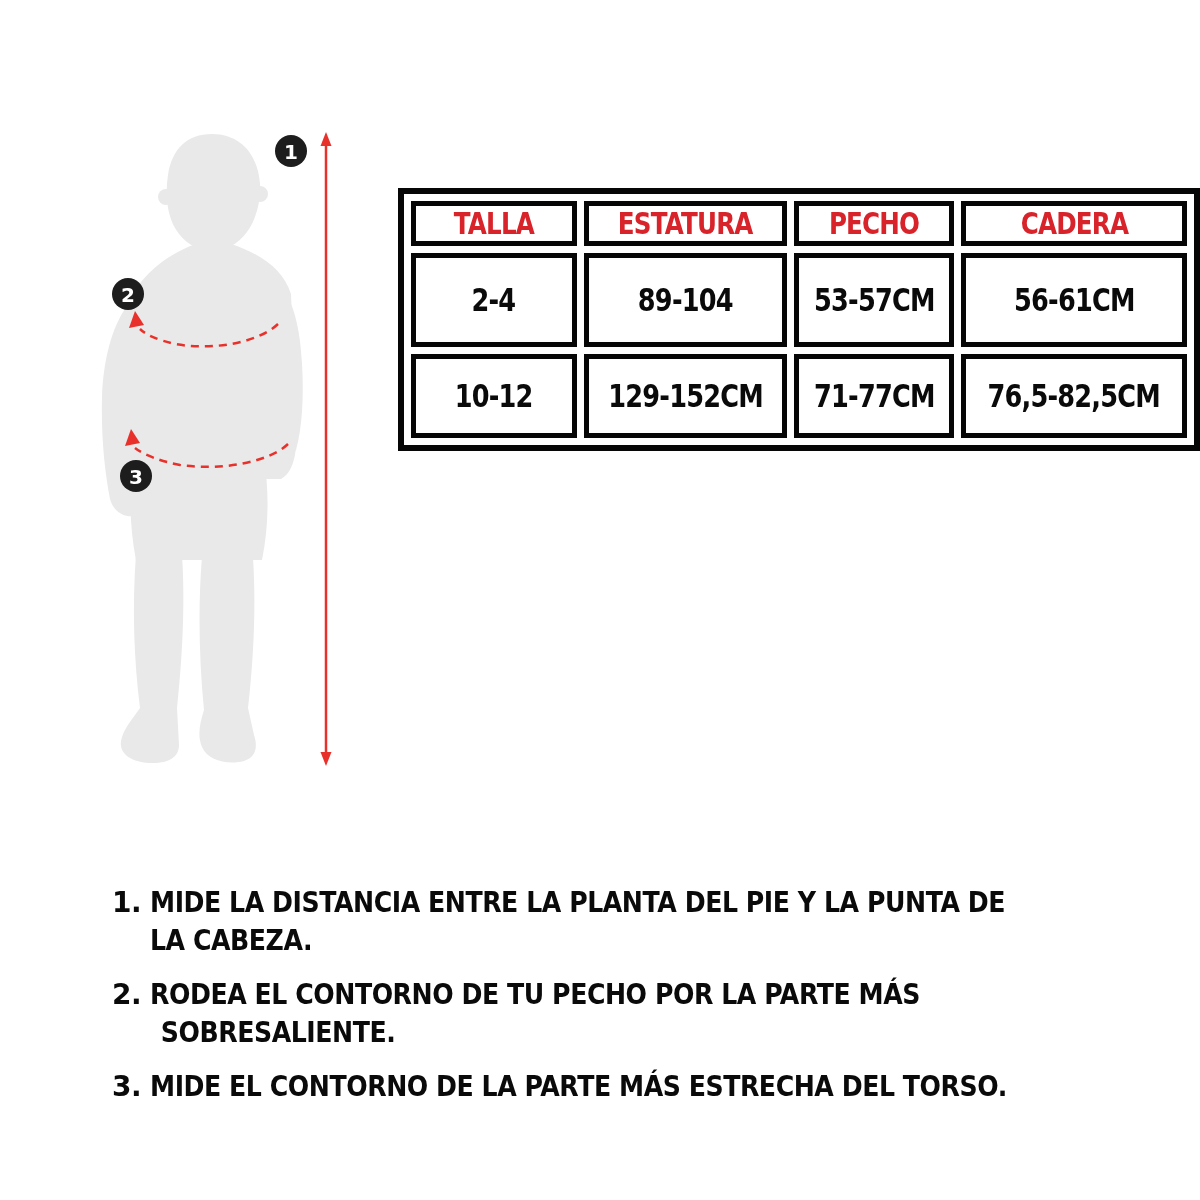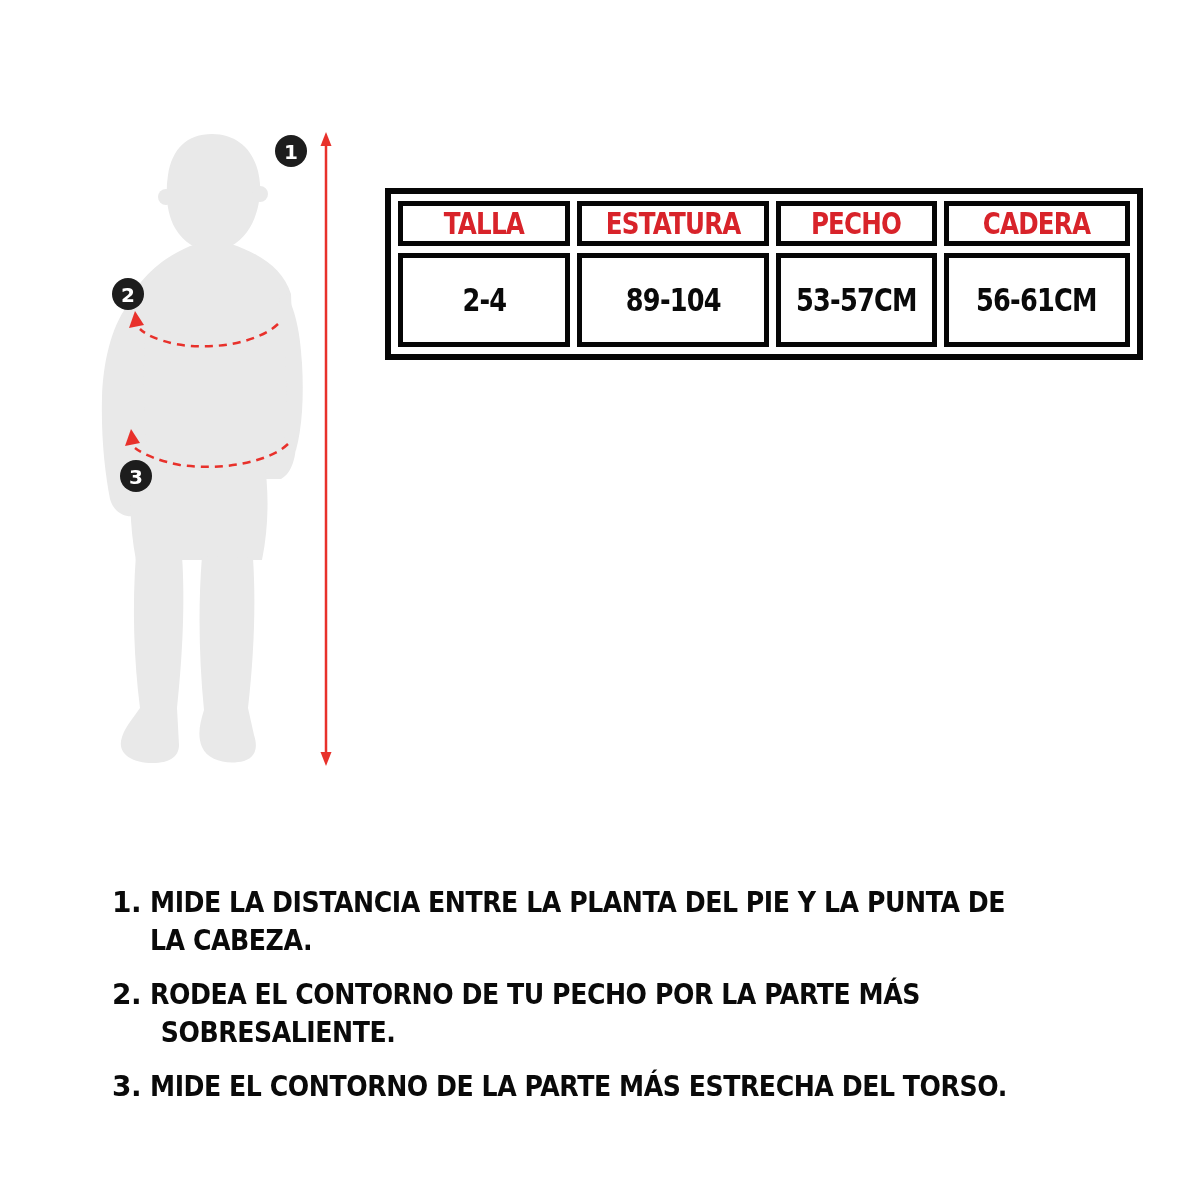--- a/index.html
+++ b/index.html
@@ -3,21 +3,21 @@
 <meta charset="utf-8">
 <style>
   html,body{margin:0;padding:0;background:#ffffff;}
   .page{
     position:relative;width:1200px;height:1200px;background:#ffffff;overflow:hidden;
     font-family:"DejaVu Sans",sans-serif;
   }
   
   .figure-wrap{position:absolute;left:55px;top:128px;width:290px;height:655px;}
   
-  .table-wrap{position:absolute;left:385px;top:188px;}
+  .table-wrap{position:absolute;left:398px;top:188px;}
   table.size-table{
     border-collapse:separate;border-spacing:7px;
     border:6px solid #060606;background:#ffffff;table-layout:fixed;
   }
   .size-table th,.size-table td{
     border:5px solid #060606;text-align:center;vertical-align:middle;
     padding:0;background:#ffffff;overflow:hidden;
   }
   .size-table th{height:34px;}
   .size-table tr.r1 td{height:84px;}
@@ -125,20 +125,26 @@
         <th><span class="hdr-text">ESTATURA</span></th>
         <th><span class="hdr-text">PECHO</span></th>
         <th><span class="hdr-text">CADERA</span></th>
       </tr>
       <tr class="r1">
         <td><span class="cell-text">2-4</span></td>
         <td><span class="cell-text">89-104</span></td>
         <td><span class="cell-text">53-57CM</span></td>
         <td><span class="cell-text">56-61CM</span></td>
       </tr>
+      <tr class="r3">
+        <td><span class="cell-text">10-12</span></td>
+        <td><span class="cell-text">129-152CM</span></td>
+        <td><span class="cell-text">71-77CM</span></td>
+        <td><span class="cell-text">76,5-82,5CM</span></td>
+      </tr>
     </tbody>
       </table>
   </div>
 
   <div class="instructions">
 
     <div class="instr-item">
       <div class="instr-number">1.</div>
       <div class="instr-lines">
         <div class="instr-line">MIDE LA DISTANCIA ENTRE LA PLANTA DEL PIE Y LA PUNTA DE</div>

